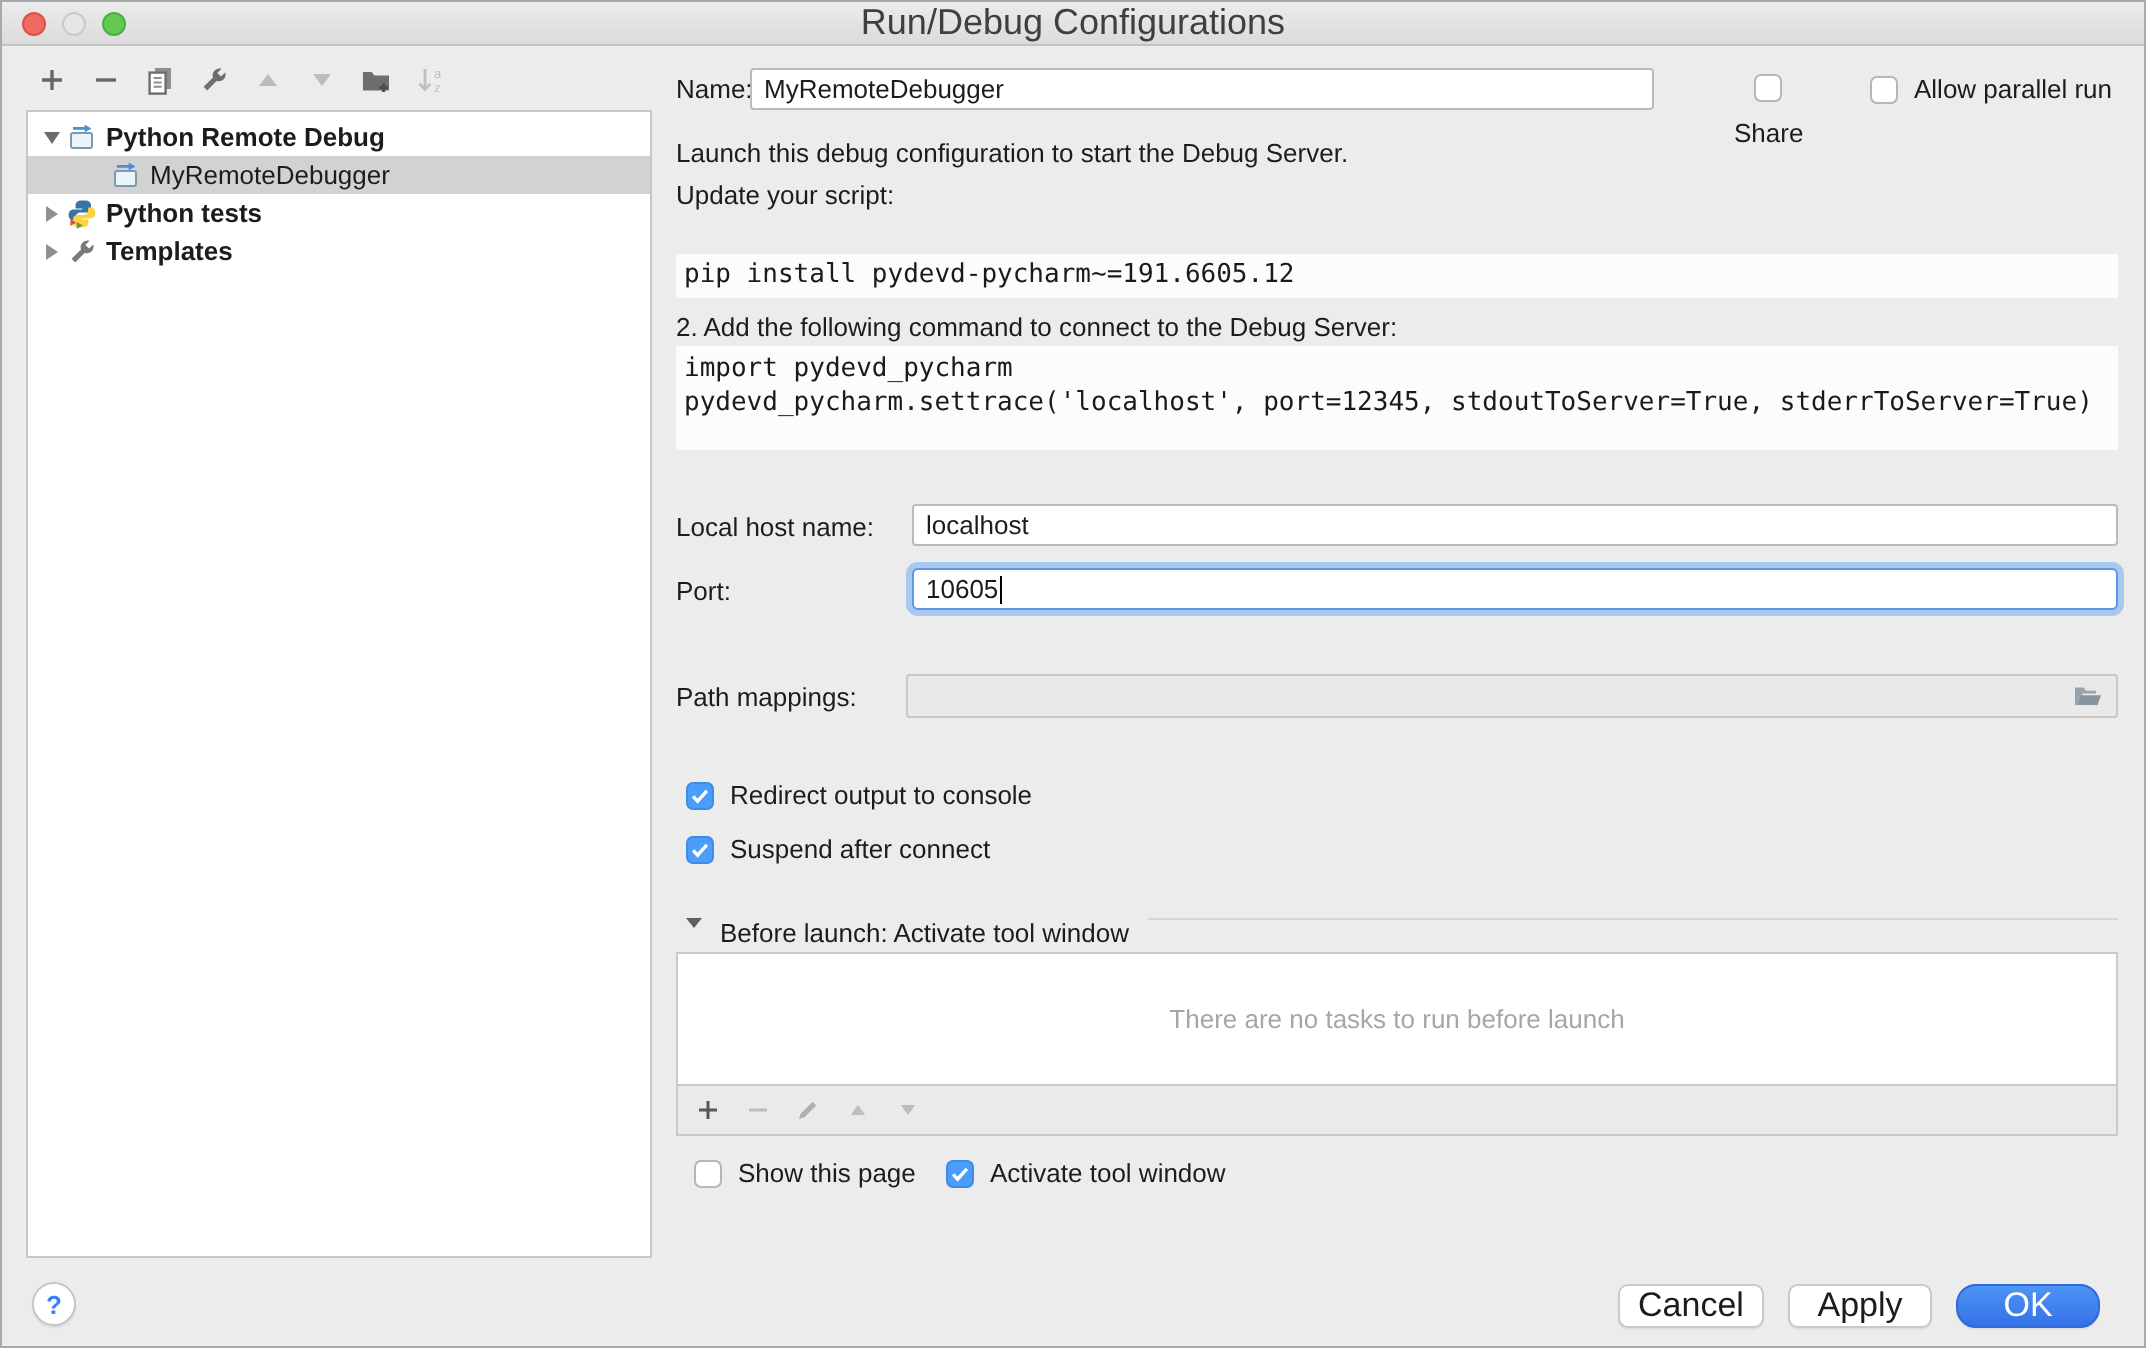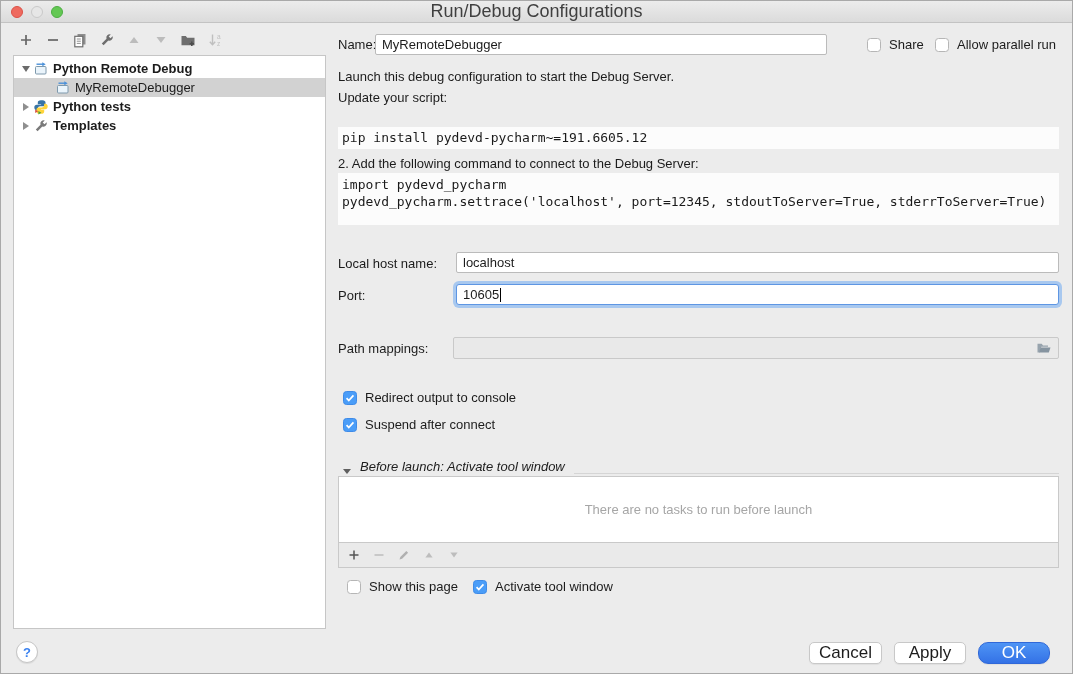--- a/index.html
+++ b/index.html
@@ -44,21 +44,21 @@
   .codebg { background:#FCFCFC; font-family:"DejaVu Sans Mono", monospace; font-size:13px; color:#1a1a1a; }
   .lab { line-height:16px; }
 
   
   .cbrow { display:flex; align-items:center; gap:8px; }
   .cb { width:14px; height:14px; border-radius:3.5px; background:#fff; border:1px solid #B6B6B6; flex:none;
         display:flex; align-items:center; justify-content:center; }
   .cb.checked { background:#4A9DF8; border:1px solid #3E8BE8; }
 
   
-  .bl-header { display:flex; align-items:flex-end;font-style:italic; }
+  .bl-header { display:flex; align-items:flex-start; }
   .bl-header .tri { width:0;height:0;border-left:4.5px solid transparent;border-right:4.5px solid transparent;border-top:5.5px solid #5f5f5f; margin-right:9px; }
   .bl-header .rule { flex:1; height:1px; background:#D5D5D5; margin-left:9px; }
   .task-box { position:absolute; left:337px; top:475px; width:721px; border:1px solid #C9C9C9; }
   .task-empty { height:65px; background:#fff; display:flex; align-items:center; justify-content:center; color:#A6A6A6; }
   .task-toolbar { height:25px; background:#EAEAEA; border-top:1px solid #C9C9C9; display:flex; align-items:center; gap:13px; padding-left:9px; }
   .icon12 { width:12px; height:12px; display:inline-block; }
 
   
   .btn { position:absolute; height:22px; border-radius:5px; font-size:17px; display:flex;
     align-items:center; justify-content:center; background:#fff; border:1px solid #C8C8C8;
@@ -178,21 +178,21 @@
           </svg>
       </span>
       <span class="lbl">Templates</span>
     </div>
   </div>
 
   <div class="abs lab" style="left:337px; top:36px;">Name:</div>
   <div class="abs field" style="left:374px; top:33px; width:452px;">
     <span>MyRemoteDebugger</span>
   </div>
-  <div class="abs cbrow" style="left:866px; top:36px;">
+  <div class="abs cbrow" style="left:866px; top:36px;flex-direction:column;">
     <span class="cb"></span>
     <span class="lab">Share</span>
   </div>
   <div class="abs cbrow" style="left:934px; top:36px;">
     <span class="cb"></span>
     <span class="lab">Allow parallel run</span>
   </div>
 
   <div class="abs lab" style="left:337px; top:68px;">Launch this debug configuration to start the Debug Server.</div>
   <div class="abs lab" style="left:337px; top:89px;">Update your script:</div>

